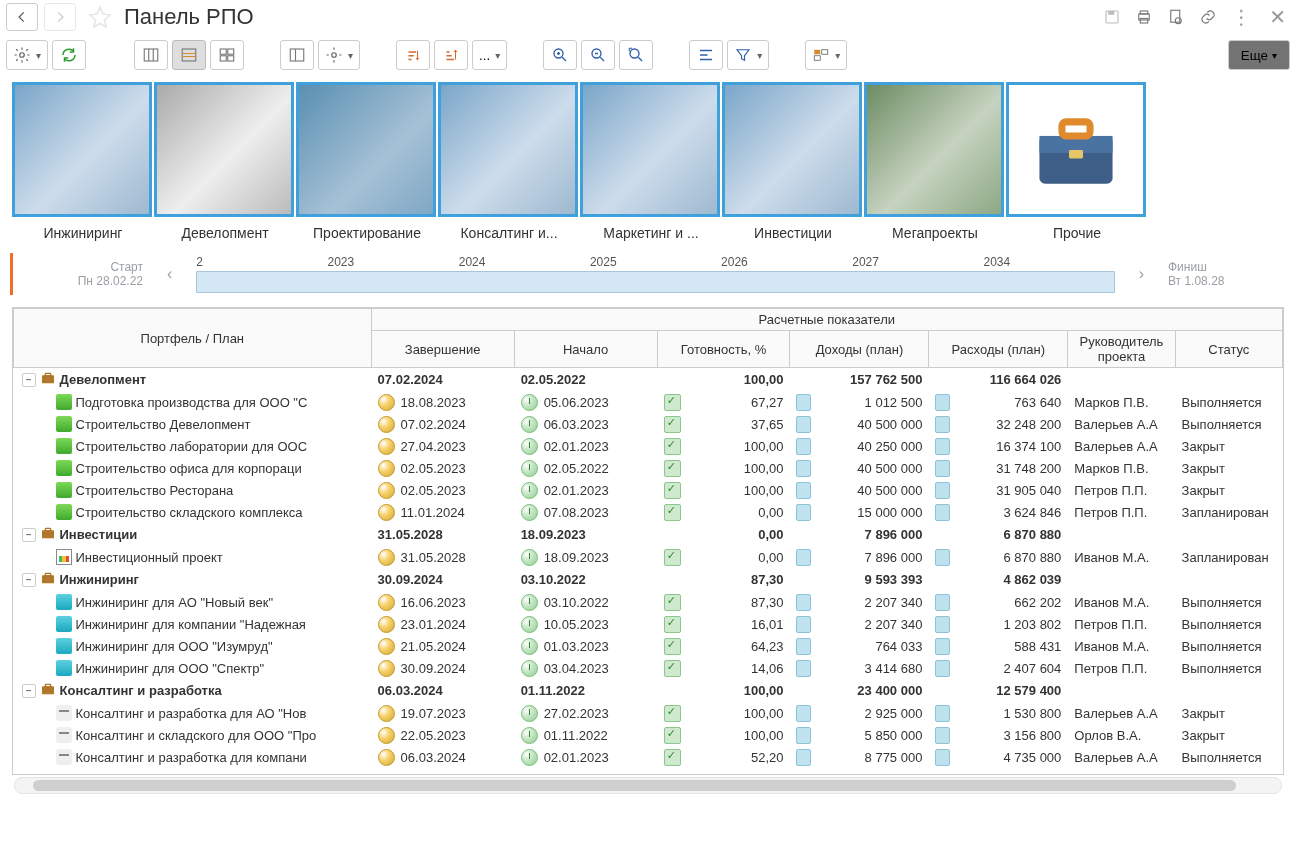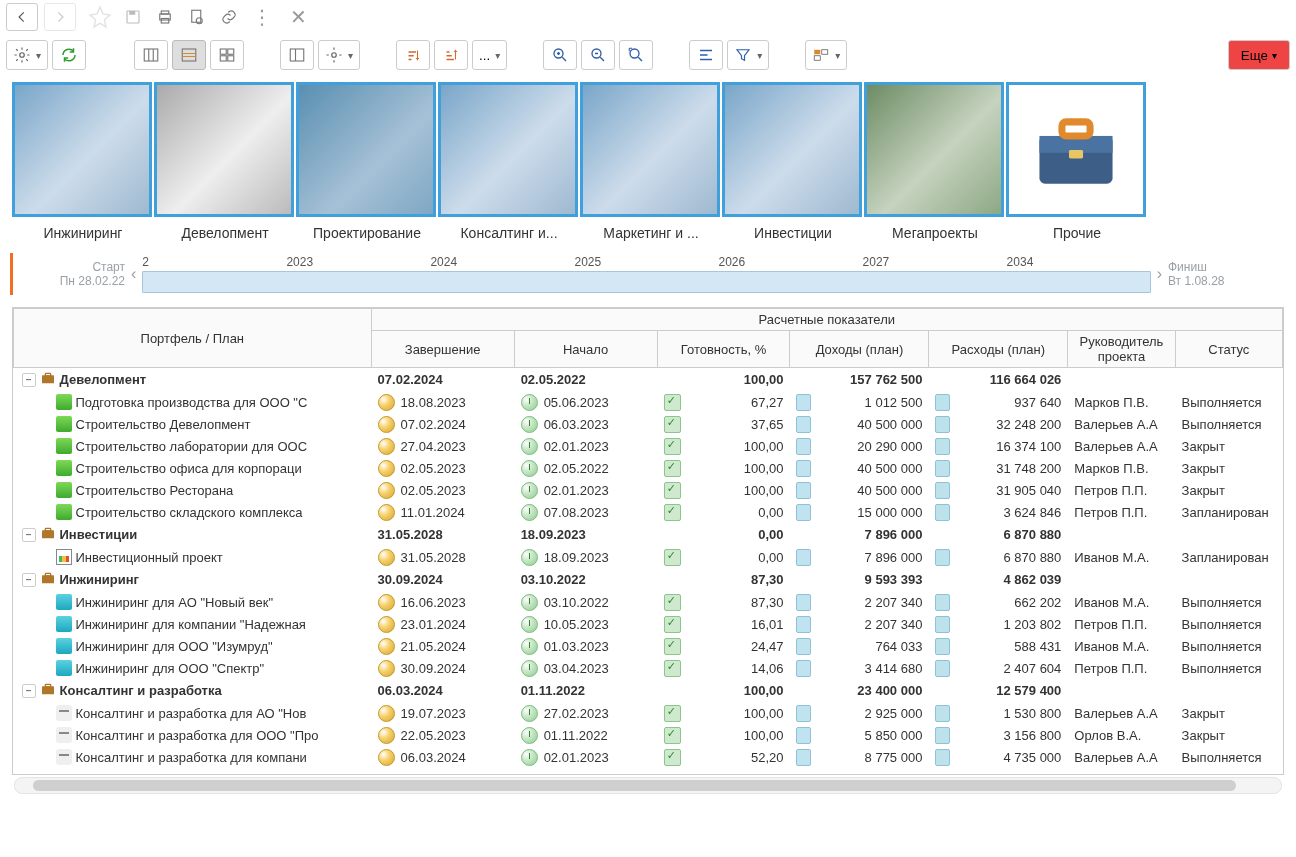--- a/index.html
+++ b/index.html
@@ -49,21 +49,21 @@
     min-width:34px;height:30px;
     border:1px solid #ccc;border-radius:3px;background:#fff;
     display:inline-flex;align-items:center;justify-content:center;
     padding:0 6px;cursor:pointer;gap:3px;
   }
   .tb-btn.active{background:#dedede;border-color:#bbb;}
   .tb-btn svg{width:18px;height:18px;}
   .caret-down::after{content:"▾";font-size:10px;color:#666;margin-left:2px;}
   .tb-flex{flex:1;}
   .more-btn{
-    height:30px;border:1px solid #ccc;border-radius:3px;background:#ef4444;
+    height:30px;border:1px solid #ccc;border-radius:3px;background:#737373;
     padding:0 12px;cursor:pointer;display:inline-flex;align-items:center;gap:4px;
   }
 
   
   .tile-row{display:flex;gap:2px;padding:0 12px 4px 12px;}
   .tile{
     border:3px solid #3fa0db;width:140px;height:135px;
     display:flex;align-items:center;justify-content:center;
     background:#d8e4ef;
     cursor:pointer;overflow:hidden;
@@ -80,21 +80,21 @@
     background: linear-gradient(135deg,#5a8fb1 0%, #a5c1d6 60%, #7fa7c4 100%);
   }
   .tile.green .tile-surrogate{
     background: linear-gradient(135deg,#6d8c64 0%, #c6d3bf 55%, #8da884 100%);
   }
   .briefcase{width:90px;height:90px;}
   .tile-labels{display:flex;padding:4px 12px 10px 12px;}
   .tile-labels span{width:142px;text-align:center;font-size:14px;white-space:nowrap;overflow:hidden;text-overflow:ellipsis;}
 
   
-  .timeline-wrap{display:flex;align-items:center;padding:2px 18px 6px 10px;gap:2px;}
+  .timeline-wrap{display:flex;align-items:center;padding:2px 18px 6px 10px;gap:20px;}
   .tmeta{display:flex;flex-direction:column;align-items:flex-end;color:#9aa0a6;font-size:12px;width:110px;}
   .tmeta.right{align-items:flex-start;}
   .orange-bar{width:3px;height:42px;background:#f36d24;margin-right:0;}
   .tchev{color:#9aa0a6;cursor:pointer;font-size:16px;padding:0 4px;}
   .timeline{flex:1;}
   .ticks{display:flex;font-size:12px;color:#555;}
   .ticks span{flex:1;text-align:left;}
   .tbar{height:22px;border:1px solid #a8c5dc;background:#d3e7f4;border-radius:1px;margin-top:2px;}
 
   
@@ -173,20 +173,21 @@
       </svg>
   </button>
   <button class="nav-btn" style="opacity:.45">
     <svg viewBox="0 0 24 24">
         <path d="M9 4l8 8-8 8" fill="none" stroke="#888" stroke-width="2"></path>
       </svg>
   </button>
   <svg class="star" viewBox="0 0 24 24">
       <path d="M12 2l2.9 6.9L22 10l-5.5 4.8L18 22l-6-3.6L6 22l1.5-7.2L2 10l7.1-1.1z" fill="none" stroke="#bbb" stroke-width="1.5"></path>
     </svg>
+  <span class="title">Панель РПО</span>
   <div class="titlebar-right">
     <svg viewBox="0 0 24 24">
         <rect x="4" y="4" width="16" height="16" rx="1" fill="none" stroke="#bbb" stroke-width="1.5"></rect>
         <rect x="7" y="4" width="8" height="5" fill="#bbb"></rect>
       </svg>
     <svg viewBox="0 0 24 24">
         <rect x="5" y="8" width="14" height="8" fill="none" stroke="#777" stroke-width="1.5"></rect>
         <rect x="7" y="4" width="10" height="4" fill="none" stroke="#777" stroke-width="1.5"></rect>
         <rect x="7" y="14" width="10" height="6" fill="none" stroke="#777" stroke-width="1.5"></rect>
       </svg>
@@ -473,21 +474,21 @@
           </td>
           <td>
             <div class="cell-flex">
               <span class="money-badge"></span>
               <span class="num">1 012 500</span>
             </div>
           </td>
           <td>
             <div class="cell-flex">
               <span class="money-badge2"></span>
-              <span class="num">937 640</span>
+              <span class="num">763 640</span>
             </div>
           </td>
           <td>Марков П.В.</td>
           <td>Выполняется</td>
         </tr>
         <tr>
           <td>
             <div class="name-cell indent1">
               <span class="mini-icon mini-green"></span>
               <span>Строительство Девелопмент</span>
@@ -547,21 +548,21 @@
           </td>
           <td>
             <div class="cell-flex">
               <span class="badge-icon pct-badge"></span>
               <span class="num">100,00</span>
             </div>
           </td>
           <td>
             <div class="cell-flex">
               <span class="money-badge"></span>
-              <span class="num">20 290 000</span>
+              <span class="num">40 250 000</span>
             </div>
           </td>
           <td>
             <div class="cell-flex">
               <span class="money-badge2"></span>
               <span class="num">16 374 100</span>
             </div>
           </td>
           <td>Валерьев А.А</td>
           <td>Закрыт</td>
@@ -871,21 +872,21 @@
           </td>
           <td>
             <div class="cell-flex">
               <span class="badge-icon clock-badge"></span>
               <span>01.03.2023</span>
             </div>
           </td>
           <td>
             <div class="cell-flex">
               <span class="badge-icon pct-badge"></span>
-              <span class="num">24,47</span>
+              <span class="num">64,23</span>
             </div>
           </td>
           <td>
             <div class="cell-flex">
               <span class="money-badge"></span>
               <span class="num">764 033</span>
             </div>
           </td>
           <td>
             <div class="cell-flex">
@@ -998,21 +999,21 @@
               <span class="num">1 530 800</span>
             </div>
           </td>
           <td>Валерьев А.А</td>
           <td>Закрыт</td>
         </tr>
         <tr>
           <td>
             <div class="name-cell indent1">
               <span class="mini-icon mini-chat"></span>
-              <span>Консалтинг и разработка для ООО "Про</span>
+              <span>Консалтинг и складского для ООО "Про</span>
             </div>
           </td>
           <td>
             <div class="cell-flex">
               <span class="badge-icon date-badge"></span>
               <span>22.05.2023</span>
             </div>
           </td>
           <td>
             <div class="cell-flex">

